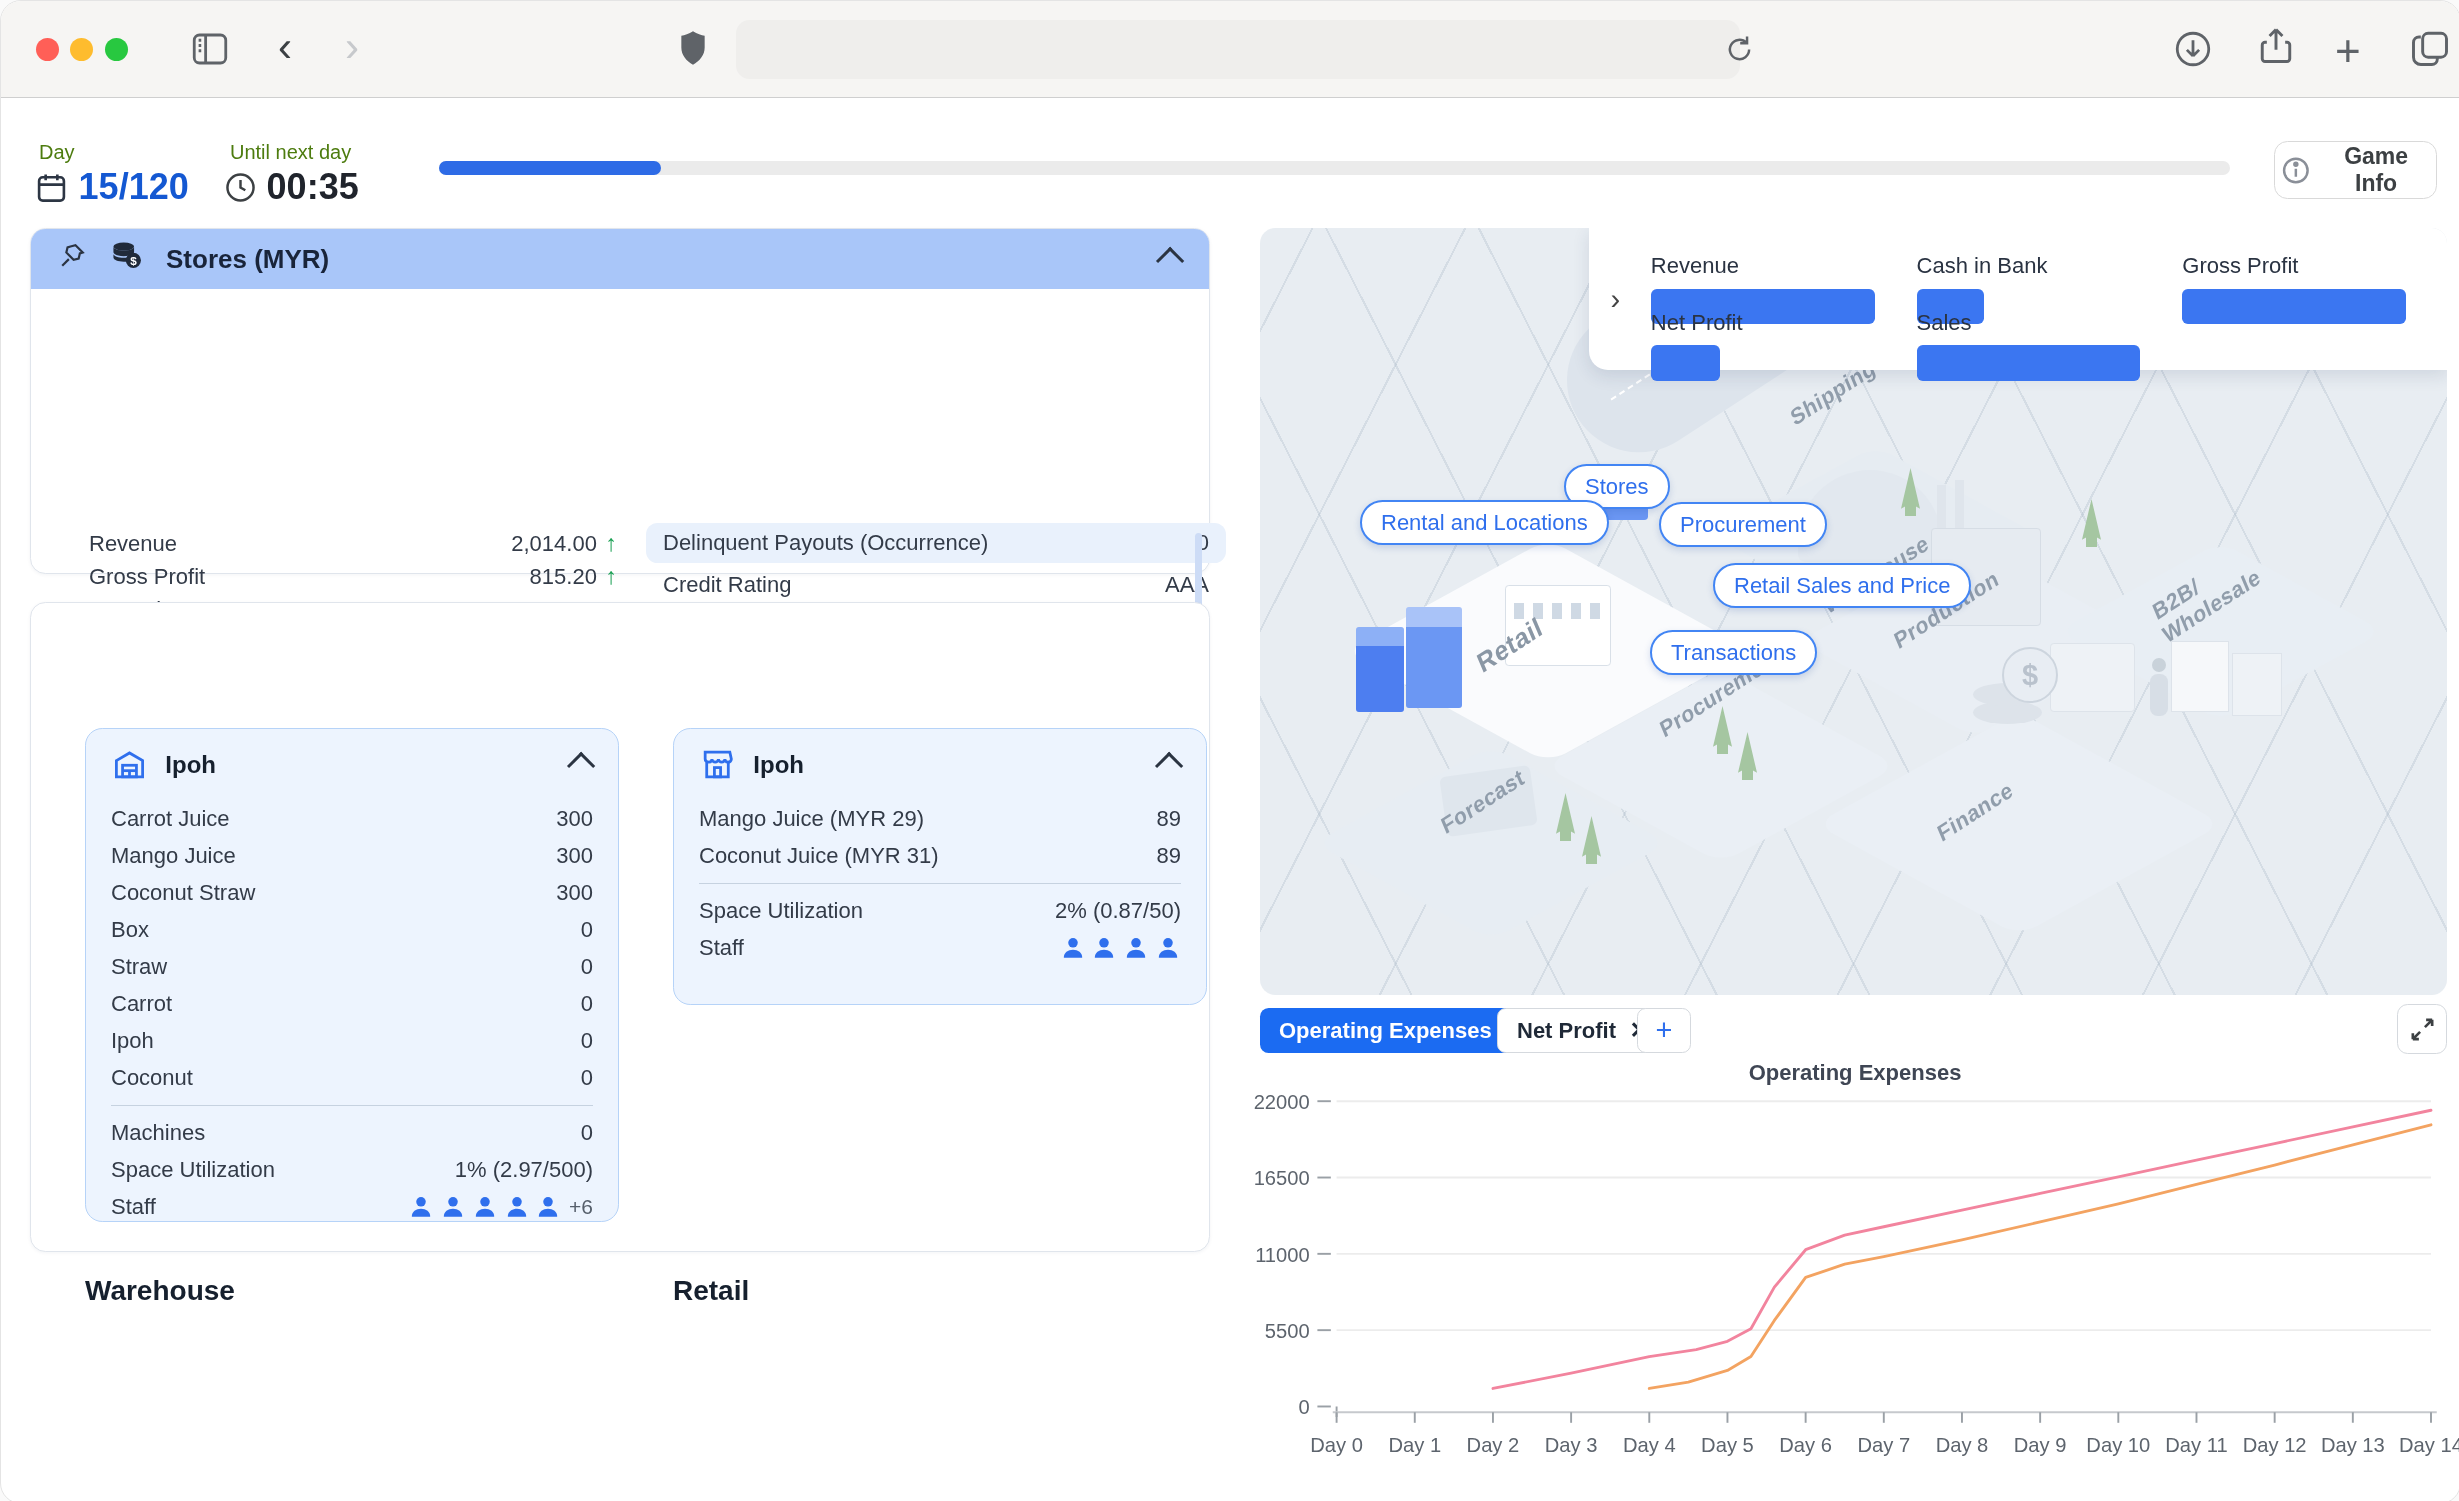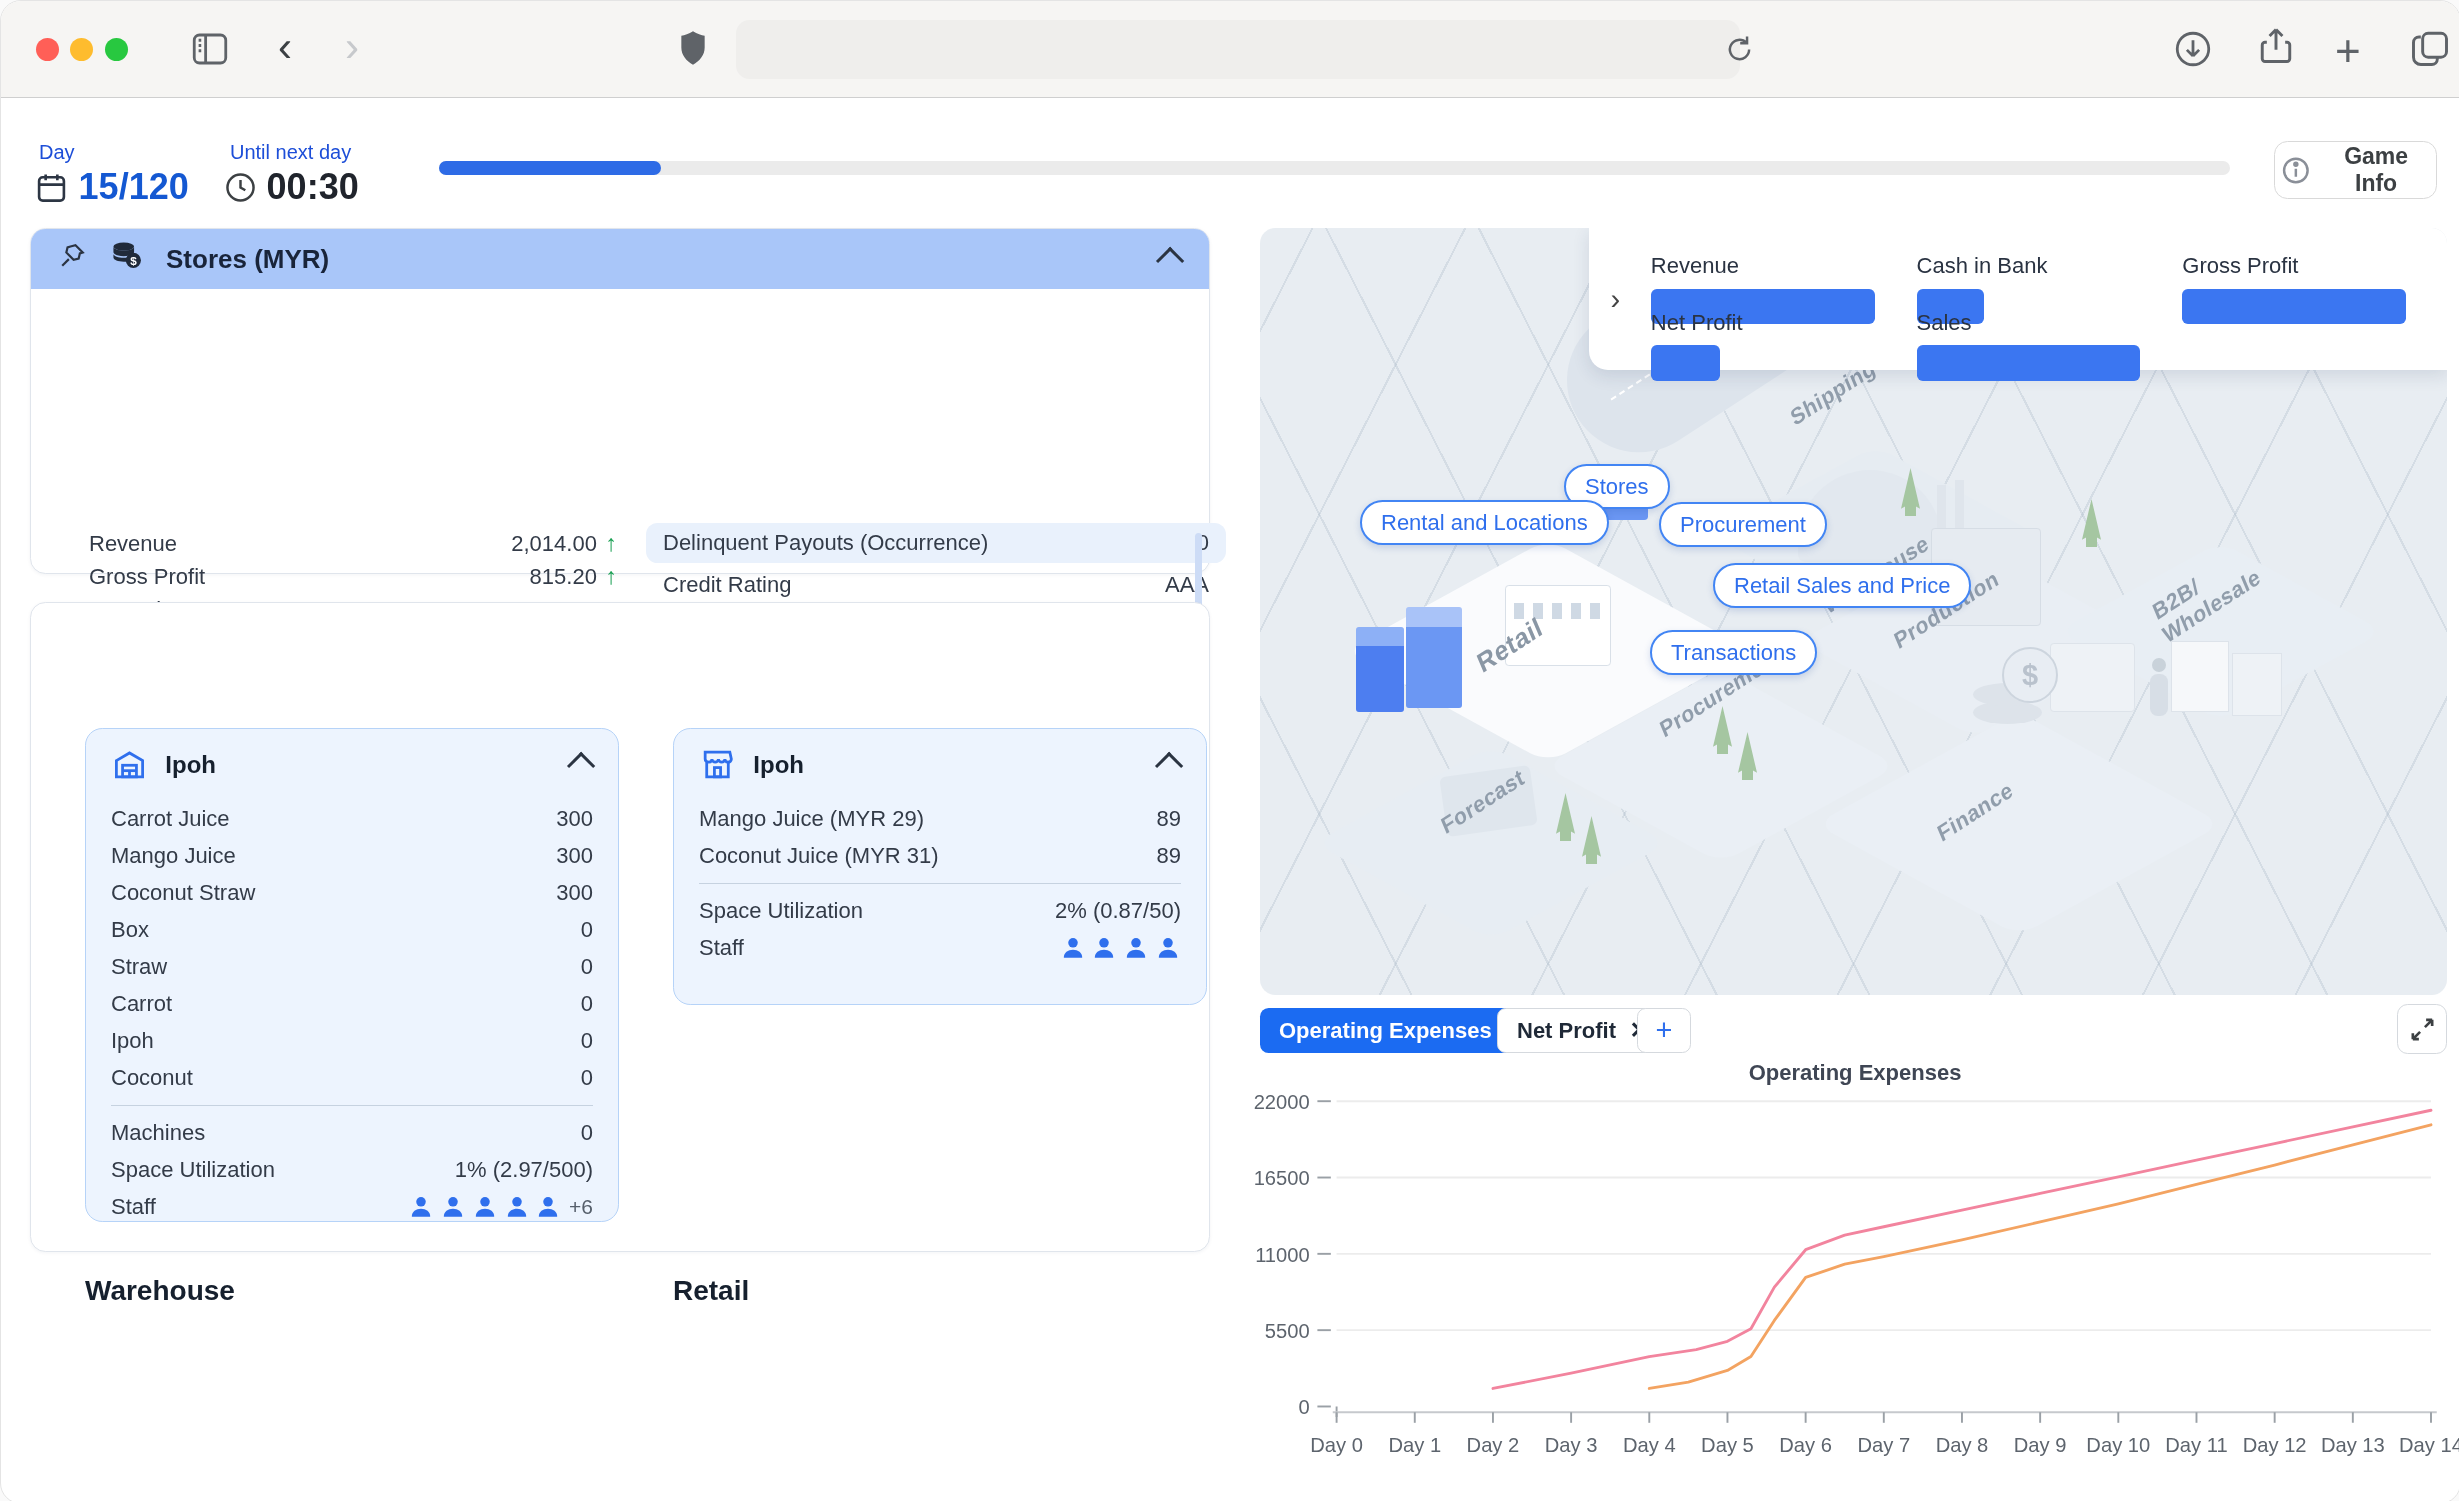--- a/index.html
+++ b/index.html
@@ -10,21 +10,21 @@
   .chrome *{position:absolute;}
   .tl{width:23px;height:23px;border-radius:50%;top:37px;}
   .tl.r{left:35px;background:#ff5f57;} .tl.y{left:69px;background:#febc2e;} .tl.g{left:104px;background:#28c840;}
   .cbtn{background:none;border:none;color:#5f6368;cursor:pointer;padding:0;}
   .addr{left:735px;top:19px;width:1004px;height:59px;background:#efeeec;border-radius:13.4px;}
   .addr .reload{right:17.3px;top:13.4px;}
   .fwd{color:#c7c9cc;}
   .chev-glyph{font-size:42px;line-height:42px;font-weight:400;}
 
   
-  .hlbl{position:absolute;font-size:20px;color:#1d4ed8;}
+  .hlbl{position:absolute;font-size:20px;color:#4d7c0f;}
   .hval{position:absolute;display:flex;align-items:center;gap:9.6px;font-size:36px;font-weight:700;color:#20242c;}
   .hval.blue{color:#1458d2;}
   .progress{position:absolute;left:438px;top:160px;width:1791px;height:14.4px;background:#ebebeb;border-radius:7.7px;}
   .progress .fill{height:100%;background:#2e6be6;border-radius:7.7px;}
   .ginfo{position:absolute;left:2273px;top:140px;width:163px;height:58px;background:#fff;border:1.4px solid #d9d9d9;border-radius:13.4px;display:flex;align-items:center;justify-content:center;gap:11.5px;font-size:23px;font-weight:600;color:#3c4043;font-family:inherit;cursor:pointer;}
 
   
   .panel{position:absolute;background:#fff;border:1px solid #e0e5ec;border-radius:15.4px;box-shadow:0 1px 3.8px rgba(20,40,80,.05);}
   .panel-h{height:60px;background:#a9c6f9;border-radius:14.4px 14.4px 0 0;display:flex;align-items:center;gap:23px;padding:0 27px;font-size:26px;font-weight:600;color:#19243a;}
   .panel-h .grow{flex:1;}
@@ -160,21 +160,21 @@
         <line x1="16" y1="3" x2="16" y2="7"></line>
       </svg>
     <span>15/120</span>
   </div>
   <div class="hlbl" style="left:229px;top:140px;">Until next day</div>
   <div class="hval" style="left:223px;top:165px;">
     <svg width="33" height="33" viewBox="0 0 24 24" fill="none" stroke="#3c4043" stroke-width="1.8">
         <circle cx="12" cy="12" r="9.5"></circle>
         <path d="M12 6.5V12l3.5 2"></path>
       </svg>
-    <span>00:30</span>
+    <span>00:35</span>
   </div>
   <div class="progress">
       <div class="fill" id="day-progress-fill" style="width: 12.4%;"></div>
     </div>
   <button class="ginfo">
     <svg width="31" height="31" viewBox="0 0 24 24" fill="none" stroke="#8a8f98" stroke-width="2">
         <circle cx="12" cy="12" r="9.5"></circle>
         <line x1="12" y1="10.5" x2="12" y2="17"></line>
         <circle cx="12" cy="7" r="1.2" fill="#8a8f98"></circle>
       </svg>

